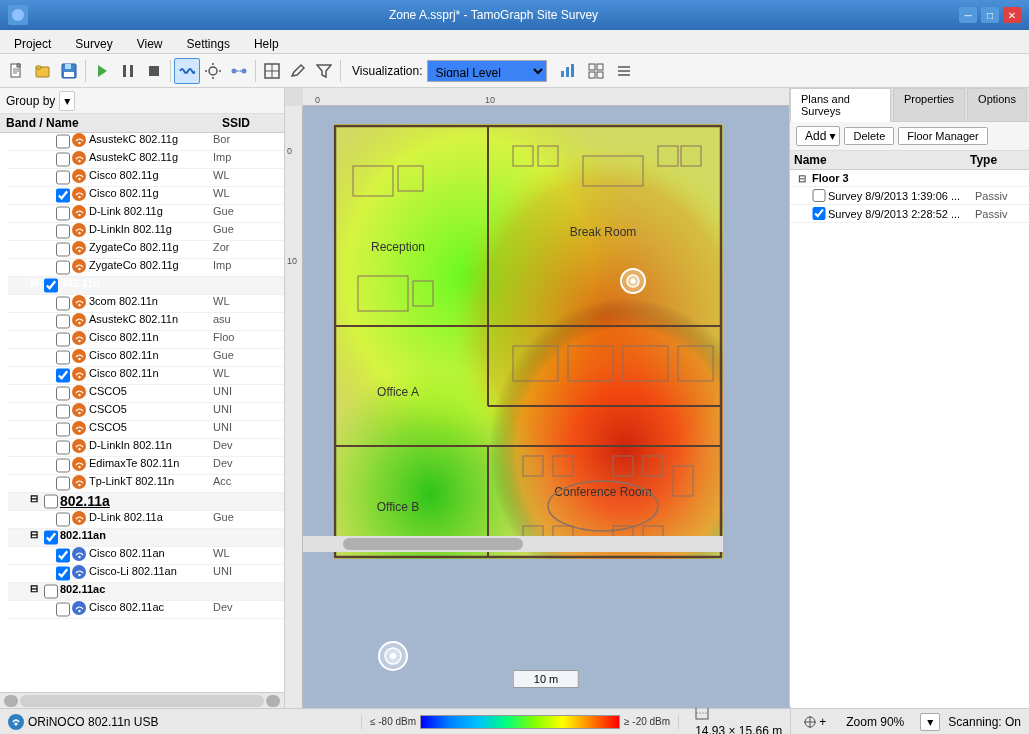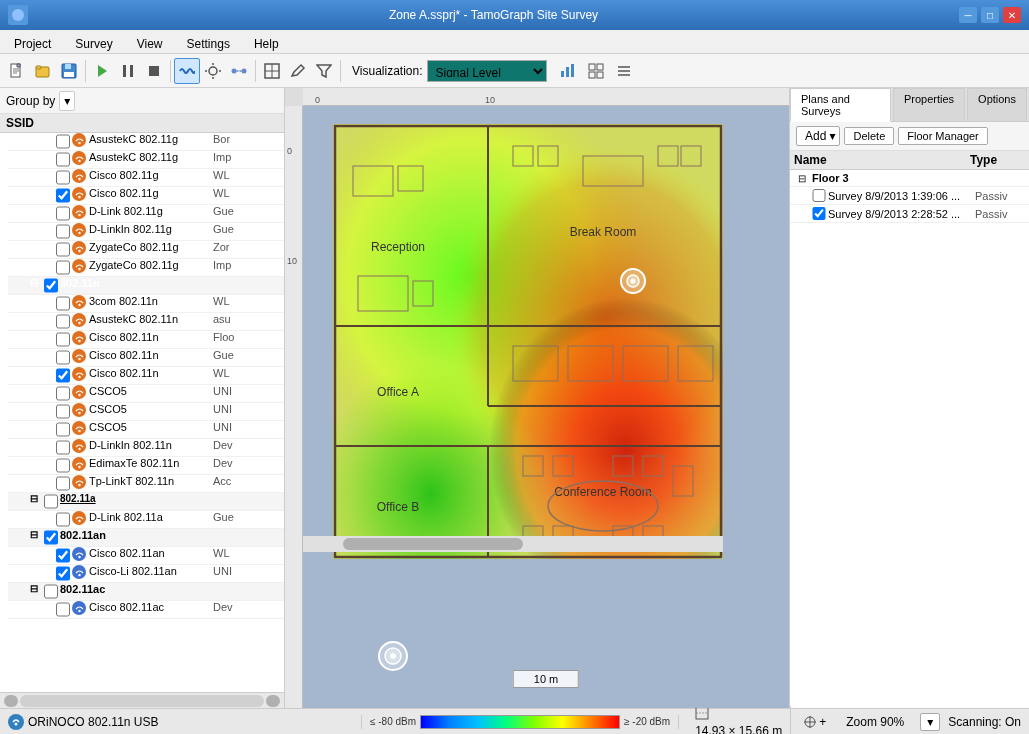--- a/index.html
+++ b/index.html
@@ -59,21 +59,21 @@
       background: transparent;
       color: #333;
       font-size: 14px;
     }
     .tb-btn.active { border-color: #4a90d9; background: #d0e8ff; }
     .tb-separator { width: 1px; height: 22px; background: #ccc; margin: 0 3px; }
     .viz-label { margin-left: 8px; margin-right: 4px; white-space: nowrap; }
     .viz-select {
       height: 22px;
       border: 1px solid #aaa;
-      background: #0f766e;
+      background: #3b82f6;
       padding: 4px 4px;
       min-width: 120px;
     }
     .tb-right-btns { margin-left: 8px; display: flex; gap: 2px; }
 
     
     .main-layout {
       display: flex;
       height: calc(734px - 30px - 24px - 34px - 26px);
     }
@@ -413,20 +413,21 @@
 <div class="main-layout">
 
   <div class="left-panel">
     <div class="group-by-bar">
       <span>Group by</span>
       <div class="group-by-btn">
         <span>▾</span>
       </div>
     </div>
     <div class="table-header">
+      <div class="th-name">Band / Name</div>
       <div class="th-ssid">SSID</div>
     </div>
     <div class="network-table" id="network-table">
     <div class="network-row">
       <span style="width:32px;display:inline-block"></span>
       <input type="checkbox" style="width: 14px; margin-right: 2px;">
       <span style="width:14px;height:14px;border-radius:50%;background:#e07020;display:inline-flex;align-items:center;justify-content:center;margin-right:3px;">
         <svg width="9" height="9" viewBox="0 0 9 9">
               <path d="M1,5 Q4.5,1 8,5" fill="none" stroke="white" stroke-width="1.2"></path>
               <circle cx="4.5" cy="7" r="1.2" fill="white"></circle>
@@ -654,21 +655,21 @@
               <circle cx="4.5" cy="7" r="1.2" fill="white"></circle>
             </svg>
       </span>
       <span class="row-name">Tp-LinkT 802.11n</span>
       <span class="row-ssid">Acc</span>
     </div>
         <div class="network-row group-header">
       <span style="width:6px;display:inline-block"></span>
       <span style="width:14px;font-size:10px;">⊟</span>
       <input type="checkbox" style="width: 14px; margin-right: 2px;">
-      <span style="flex:1;font-weight:bold;font-size:10px;text-decoration:underline;">802.11a</span>
+      <span style="flex:1;font-weight:bold;font-size:14px;text-decoration:underline;">802.11a</span>
     </div>
         <div class="network-row">
       <span style="width:32px;display:inline-block"></span>
       <input type="checkbox" style="width: 14px; margin-right: 2px;">
       <span style="width:14px;height:14px;border-radius:50%;background:#e07020;display:inline-flex;align-items:center;justify-content:center;margin-right:3px;">
         <svg width="9" height="9" viewBox="0 0 9 9">
               <path d="M1,5 Q4.5,1 8,5" fill="none" stroke="white" stroke-width="1.2"></path>
               <circle cx="4.5" cy="7" r="1.2" fill="white"></circle>
             </svg>
       </span>

